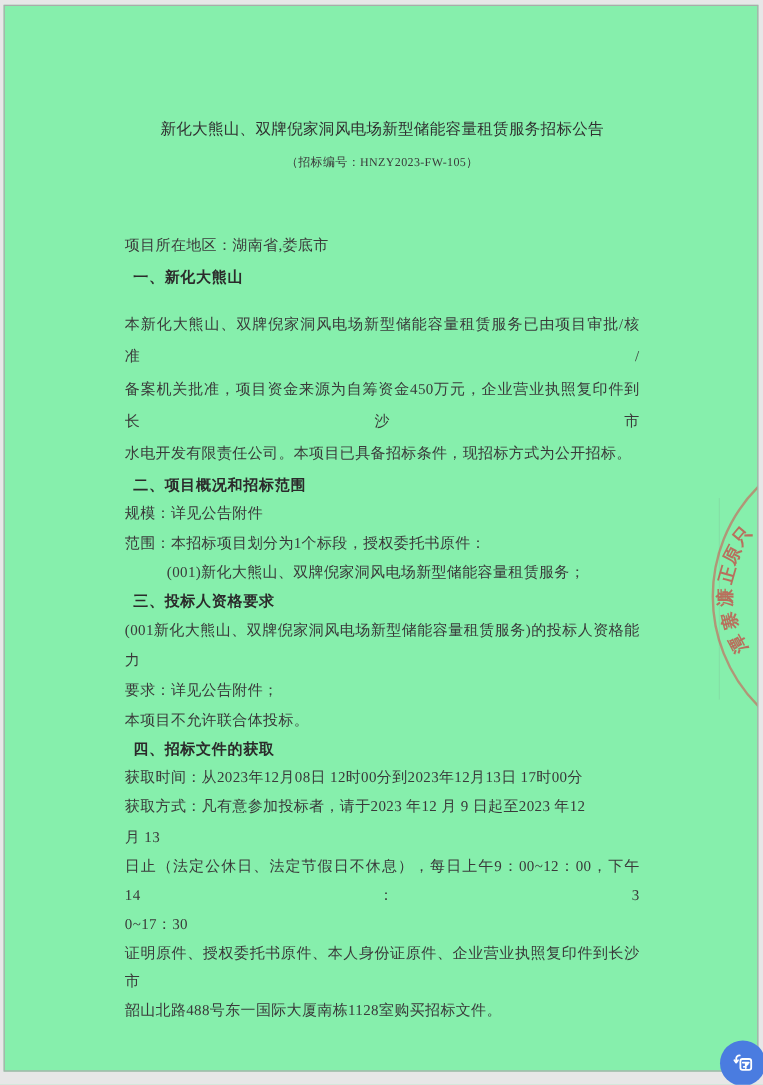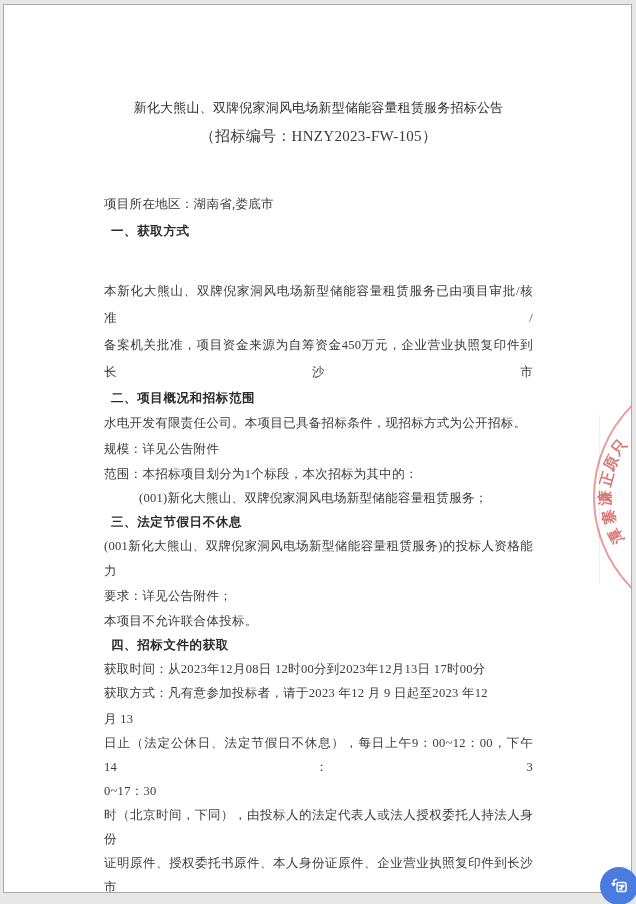--- a/index.html
+++ b/index.html
@@ -3,39 +3,39 @@
 <meta charset="utf-8">
 <style>
   html,body{margin:0;padding:0;}
   body{
     width:636px;height:904px;position:relative;overflow:hidden;
     background:#e7e7e7;
     font-family:"Liberation Serif","DejaVu Serif",serif;
   }
   .paper{
     position:absolute;left:3px;top:4px;width:629px;height:889px;
-    background:#ffffff;border:1px solid #ababab;box-sizing:border-box;
+    background:#86efac;border:1px solid #ababab;box-sizing:border-box;
     overflow:hidden;
   }
   .doc{
     position:absolute;left:100px;top:0;width:429px;
     font-size:12.5px;color:#3a3a3a;letter-spacing:0.3px;
   }
   .ln{line-height:24px;white-space:nowrap;}
   .t-center{text-align:center;white-space:normal;}
   .title{font-size:13px;color:#303030;margin-top:91px;letter-spacing:0.2px;}
-  .subtitle{margin-top:4px;font-size:15px;}
+  .subtitle{margin-top:4px;font-size:10px;}
   .heading{font-weight:bold;color:#2b2b2b;margin-left:7px;letter-spacing:0.6px;}
   .ind1{}
   .ind2{margin-left:35px;}
   .lh27{line-height:27px;}
   .lh25{line-height:25px;}
   .mt30{margin-top:44px;}
   .mt3{margin-top:3px;}
-  .mt22{margin-top:35px;}
+  .mt22{margin-top:14px;}
   .mt18{}
   .mt1{margin-top:1px;}
   .mt2{margin-top:2px;}
   .jline{white-space:normal;text-align:justify;text-align-last:justify;}
   .em-run{}
   
   .stamp{position:absolute;left:0;top:0;width:100%;height:100%;pointer-events:none;}
   .stamp-ring{
     position:absolute;left:589px;top:362px;width:260px;height:260px;
     border-radius:50%;border:2.5px solid rgba(214,76,76,0.55);
@@ -62,42 +62,41 @@
 <body>
 
 <div class="paper">
 
   <div class="doc">
     <div class="ln t-center title">新化大熊山、双牌倪家洞风电场新型储能容量租赁服务招标公告</div>
     <div class="ln t-center subtitle">（招标编号：HNZY2023-FW-105）</div>
 
     <div class="ln mt30">项目所在地区：湖南省,娄底市</div>
 
-    <div class="ln heading mt3">一、获取方式</div>
+    <div class="ln heading mt3">一、新化大熊山</div>
     <div class="ln lh27 jline mt22">本新化大熊山、双牌倪家洞风电场新型储能容量租赁服务已由项目审批/核准/</div>
     <div class="ln lh27 jline">备案机关批准，项目资金来源为自筹资金450万元，企业营业执照复印件到长沙市</div>
+    <div class="ln lh27">水电开发有限责任公司。本项目已具备招标条件，现招标方式为公开招标。</div>
+
     <div class="ln heading">二、项目概况和招标范围</div>
-
-    <div class="ln lh27">水电开发有限责任公司。本项目已具备招标条件，现招标方式为公开招标。</div>
     <div class="ln ind1">规模：详见公告附件</div>
-    <div class="ln ind1 mt1">范围：本招标项目划分为1个标段，本次招标为其中的：</div>
+    <div class="ln ind1 mt1">范围：本招标项目划分为1个标段，授权委托书原件：</div>
     <div class="ln ind2">(001)新化大熊山、双牌倪家洞风电场新型储能容量租赁服务；</div>
 
-    <div class="ln heading">三、法定节假日不休息</div>
+    <div class="ln heading">三、投标人资格要求</div>
     <div class="ln lh25 jline mt18">(001新化大熊山、双牌倪家洞风电场新型储能容量租赁服务)的投标人资格能力</div>
     <div class="ln lh25">要求：详见公告附件；</div>
     <div class="ln ind1"><span>本项目</span><span class="em-run">不允许</span><span>联合体投标。</span></div>
 
     <div class="ln heading">四、招标文件的获取</div>
     <div class="ln ind1">获取时间：从2023年12月08日 12时00分到2023年12月13日 17时00分</div>
     <div class="ln ind1">获取方式：凡有意参加投标者，请于2023 年12 月 9 日起至2023 年12</div>
     <div class="ln mt2">月 13</div>
     <div class="ln jline">日止（法定公休日、法定节假日不休息），每日上午9：00~12：00，下午14：3</div>
     <div class="ln">0~17：30</div>
-    <div class="ln jline">时（北京时间，下同），由投标人的法定代表人或法人授权委托人持法人身份</div>
     <div class="ln jline">证明原件、授权委托书原件、本人身份证原件、企业营业执照复印件到长沙市</div>
     <div class="ln">韶山北路488号东一国际大厦南栋1128室购买招标文件。</div>
 
   </div>
 
   <div class="fold-line"></div>
 
   <div class="stamp">
     <div class="stamp-ring"></div>
     <span class="stamp-ch" style="left:606px;top:433px;transform:rotate(-50deg);">只</span>

